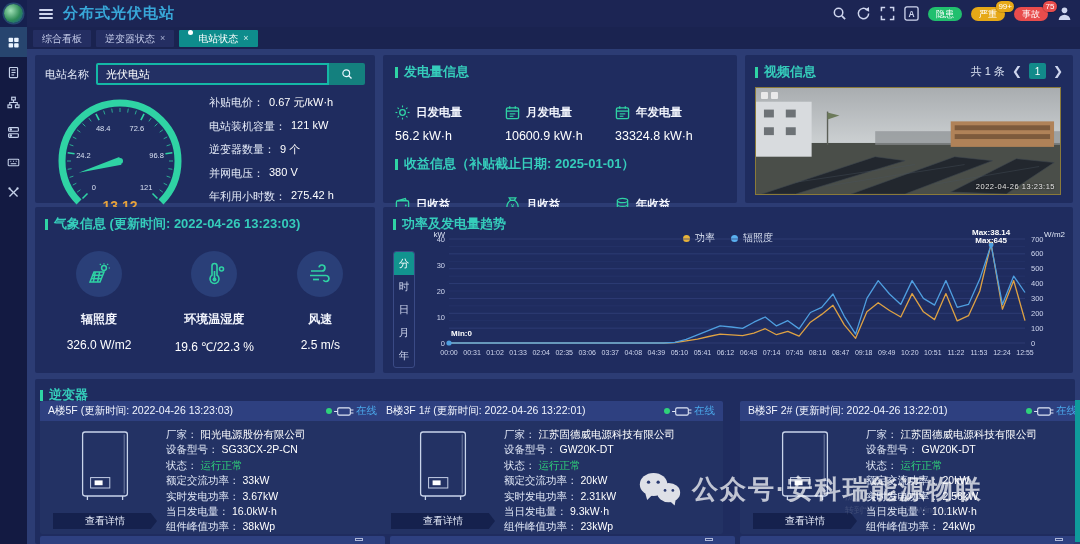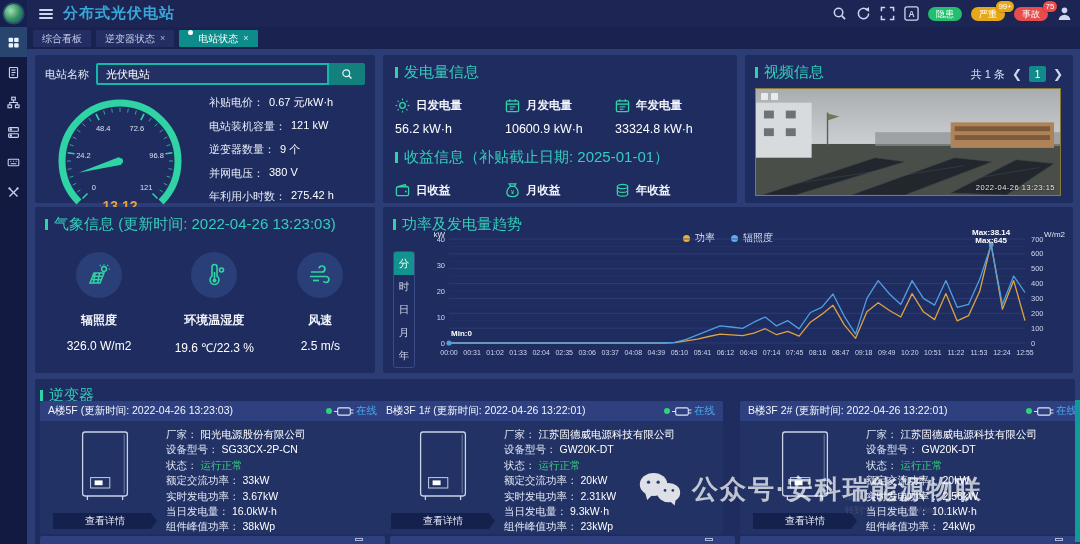--- a/index.html
+++ b/index.html
@@ -26,45 +26,45 @@
   
   #tabbar{position:absolute;left:27px;top:27px;width:1053px;height:22px;background:#1a2350;display:flex;align-items:center;gap:5px;padding:0 6px;z-index:4}
   .tab{height:17px;line-height:17px;padding:0 9px;background:#242e62;color:#c6cdea;font-size:10px;cursor:pointer;display:flex;align-items:flex-start;gap:5px;border-radius:1px}
   .tab .dot{width:5px;height:5px;border-radius:50%;background:#fff;display:none}
   .tab .close{font-size:9px;opacity:.8}
   .tab.active{background:#0e8c8c;color:#fff}
   .tab.active .dot{display:inline-block}
   
   #main{position:absolute;left:27px;top:49px;width:1053px;height:495px;background:#2c3c74;overflow:hidden}
   .panel{position:absolute;background:#1f2c5f;border-radius:2px}
-  .ptitle{display:flex;align-items:center;color:#35cdbb;font-size:15px;font-weight:normal}
+  .ptitle{display:flex;align-items:center;color:#35cdbb;font-size:13px;font-weight:bold}
   .ptitle::before{content:"";width:3px;height:11px;background:#2fd3a4;margin-right:6px}
   
   #p-station{left:8px;top:6px;width:340px;height:148px;padding:8px 10px}
   .search-row{display:flex;align-items:center;gap:7px}
   .search-row label{color:#e3e9f7}
   #station-input{flex:1;height:22px;background:#233064;border:2px solid #14b8a6;border-radius:2px 0 0 2px;color:#fff;padding:0 8px;font-size:11px;outline:none}
   #station-search-btn{width:36px;height:22px;background:#14807e;border-radius:0 2px 2px 0;display:flex;align-items:center;justify-content:center;color:#eaf6ff;cursor:pointer;margin-left:-7px}
   #station-search-btn svg{width:12px;height:12px}
   #station-body{display:flex;margin-top:2px}
   #gauge-wrap{width:150px;text-align:center}
   #gauge-label{color:#4aa6e8;font-size:10.5px;margin-top:-4px}
   #station-info{flex:1;padding:8px 0 0 14px}
   .info-row{display:flex;margin-bottom:8.5px;color:#e3e9f7}
   .info-row .v{color:#fff;margin-left:5px}
   
   #p-generation{left:356px;top:6px;width:354px;height:148px;padding:8px 12px}
-  .stat-grid{display:flex;margin:16px 0 12px}
+  .stat-grid{display:flex;margin:24px 0 12px}
   .stat{flex:1}
   .stat .head{display:flex;align-items:center;gap:6px;color:#f2f5fd;font-weight:bold;font-size:11.5px}
   .stat .head svg{width:15px;height:15px;color:#2fd3a4}
   .stat .val{margin-top:9px;font-size:12.5px;color:#fff}
   
   #p-video{left:718px;top:6px;width:328px;height:148px;padding:8px 10px}
-  #video-head{display:flex;align-items:flex-end}
+  #video-head{display:flex;align-items:flex-start}
   #video-pager{margin-left:auto;display:flex;align-items:center;gap:7px;color:#dfe6f5}
   .pg-chev{cursor:pointer;color:#cfd6ee;font-size:12px}
   #pg-num{width:17px;height:16px;background:#128a8a;color:#fff;display:flex;align-items:center;justify-content:center;border-radius:2px;cursor:pointer;font-size:10px}
   #video-frame{margin-top:6px;width:306px;height:108px;border:1px solid #8a7a3a;position:relative;overflow:hidden;cursor:pointer}
   #video-frame svg{width:100%;height:100%}
   #video-ts{position:absolute;right:5px;bottom:3px;color:#e8e8e8;font-size:7.5px;letter-spacing:.5px;text-shadow:0 0 2px #000}
   #video-logo{position:absolute;left:5px;top:4px;display:flex;gap:3px;opacity:.9}
   #video-logo i{display:block;width:7px;height:7px;background:#f0f0f0;border-radius:1px}
   
   #p-weather{left:8px;top:158px;width:340px;height:166px;padding:8px 10px}

